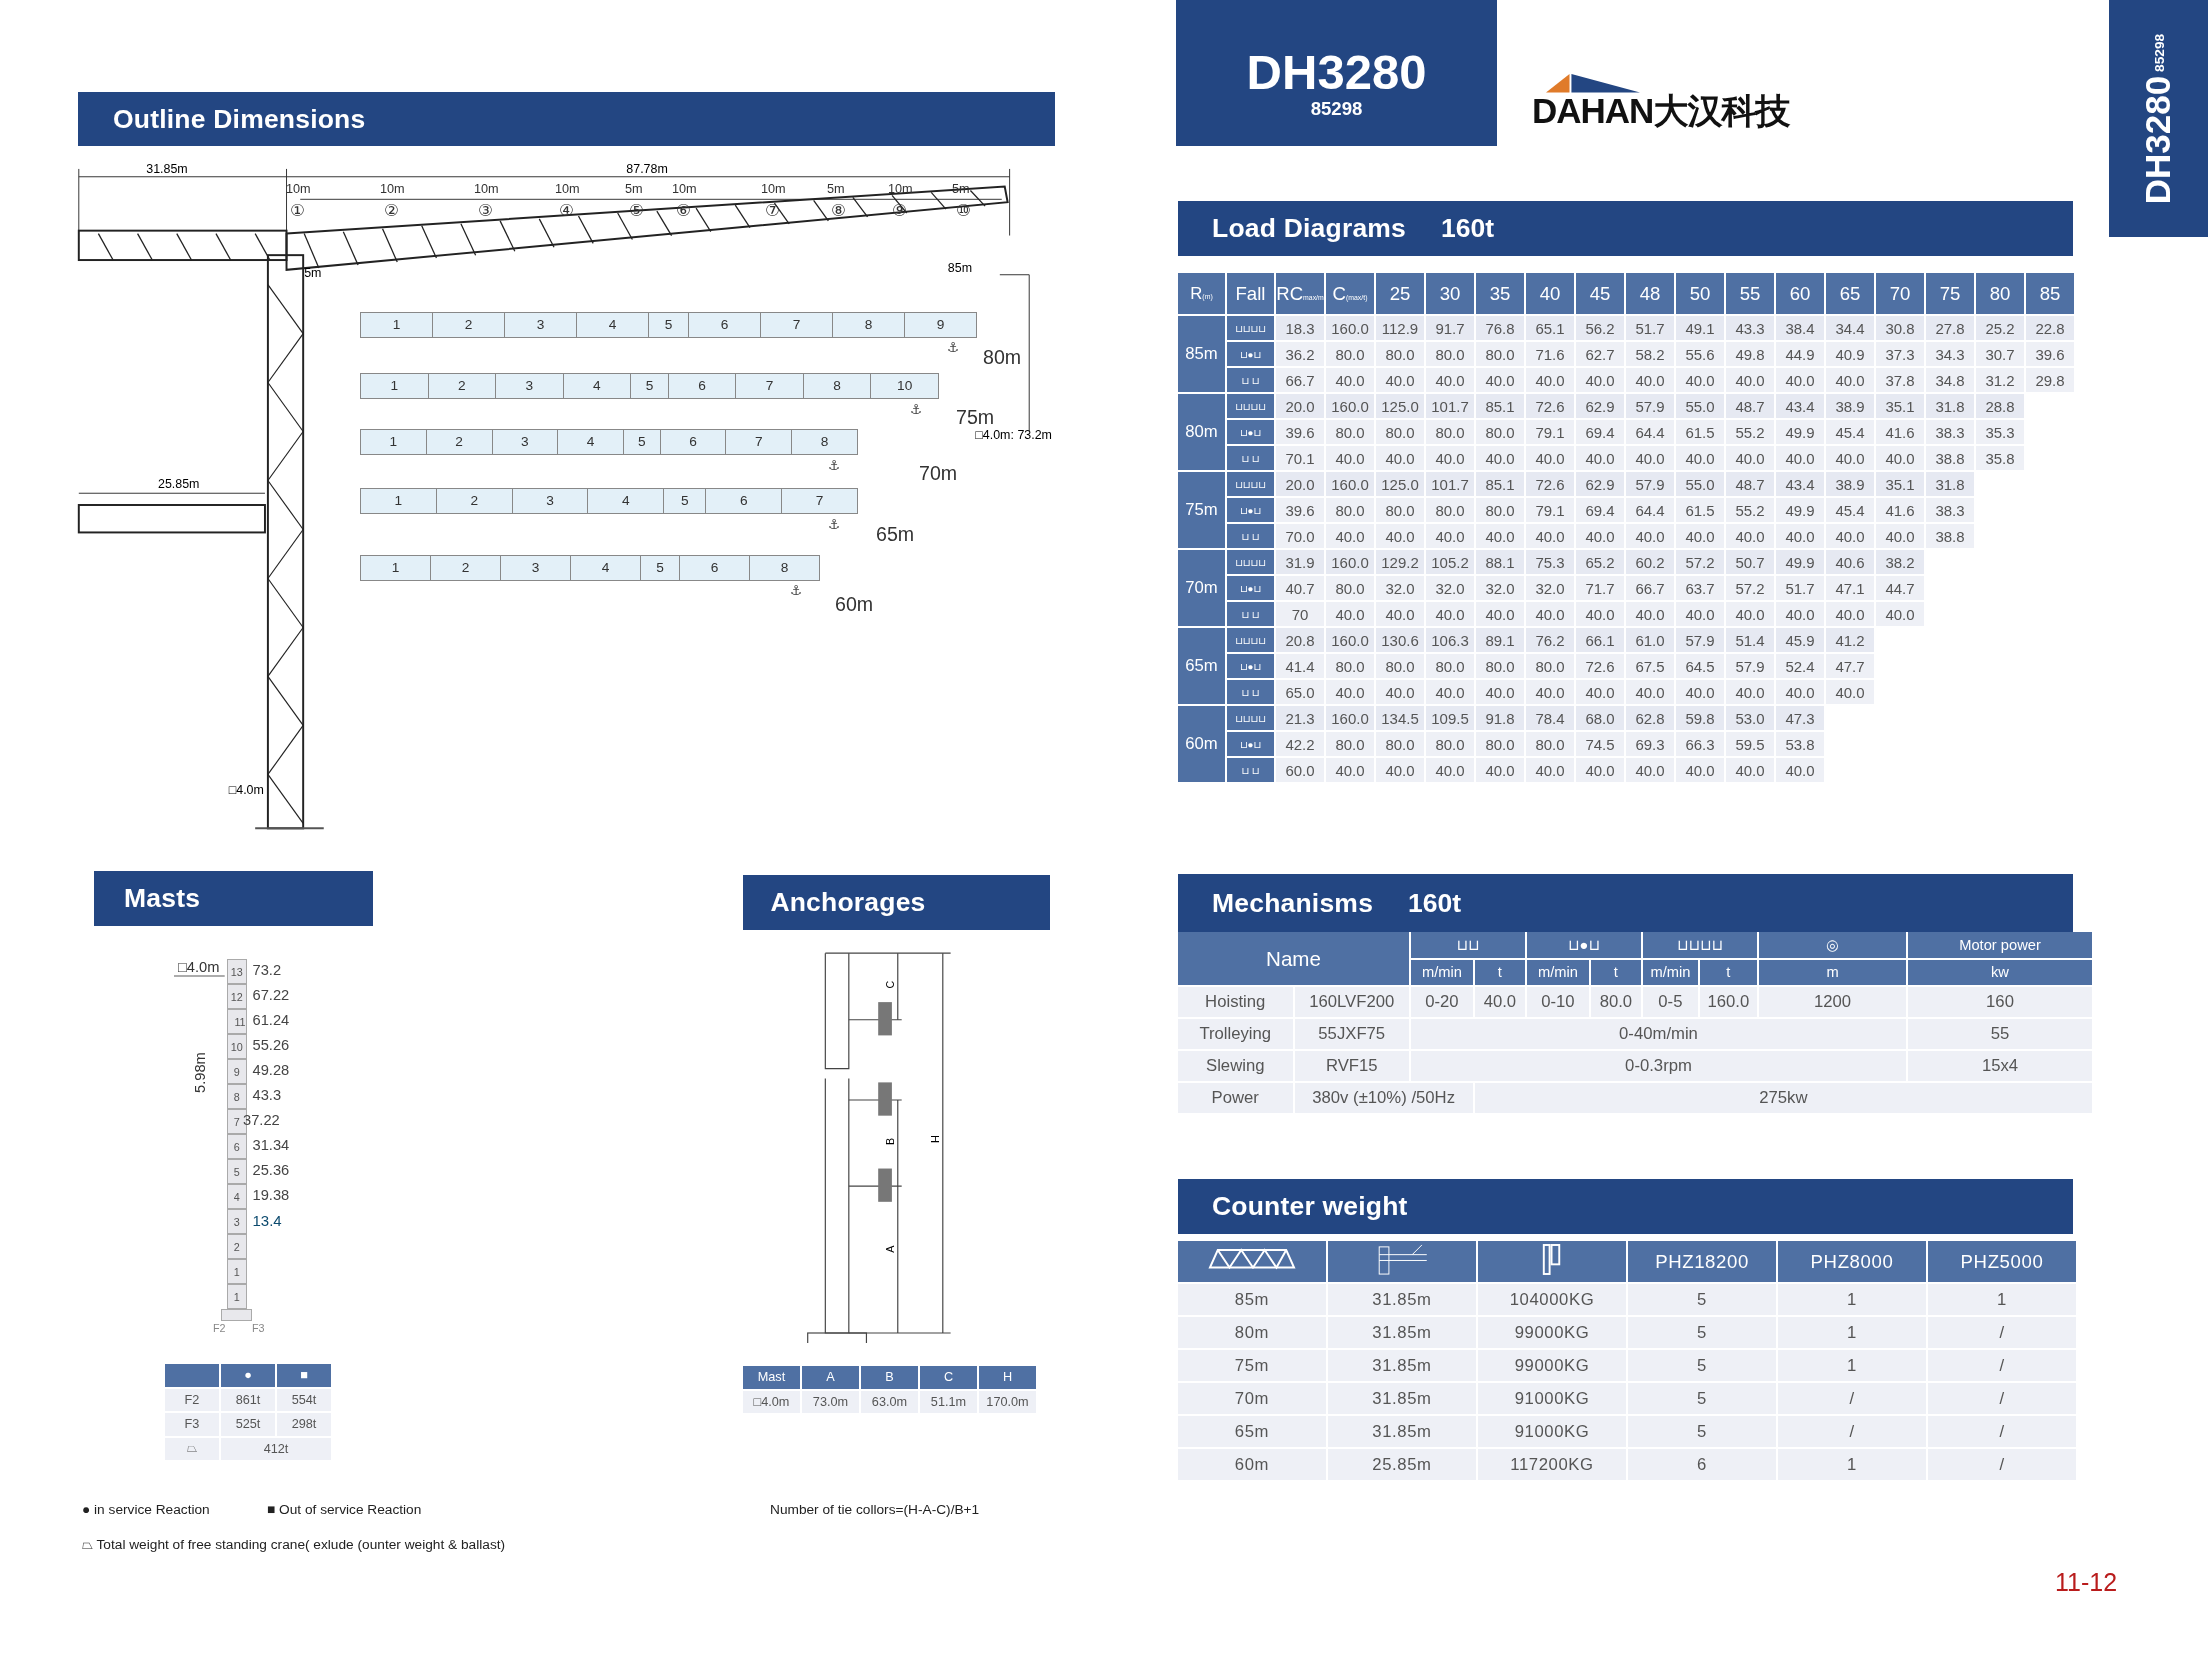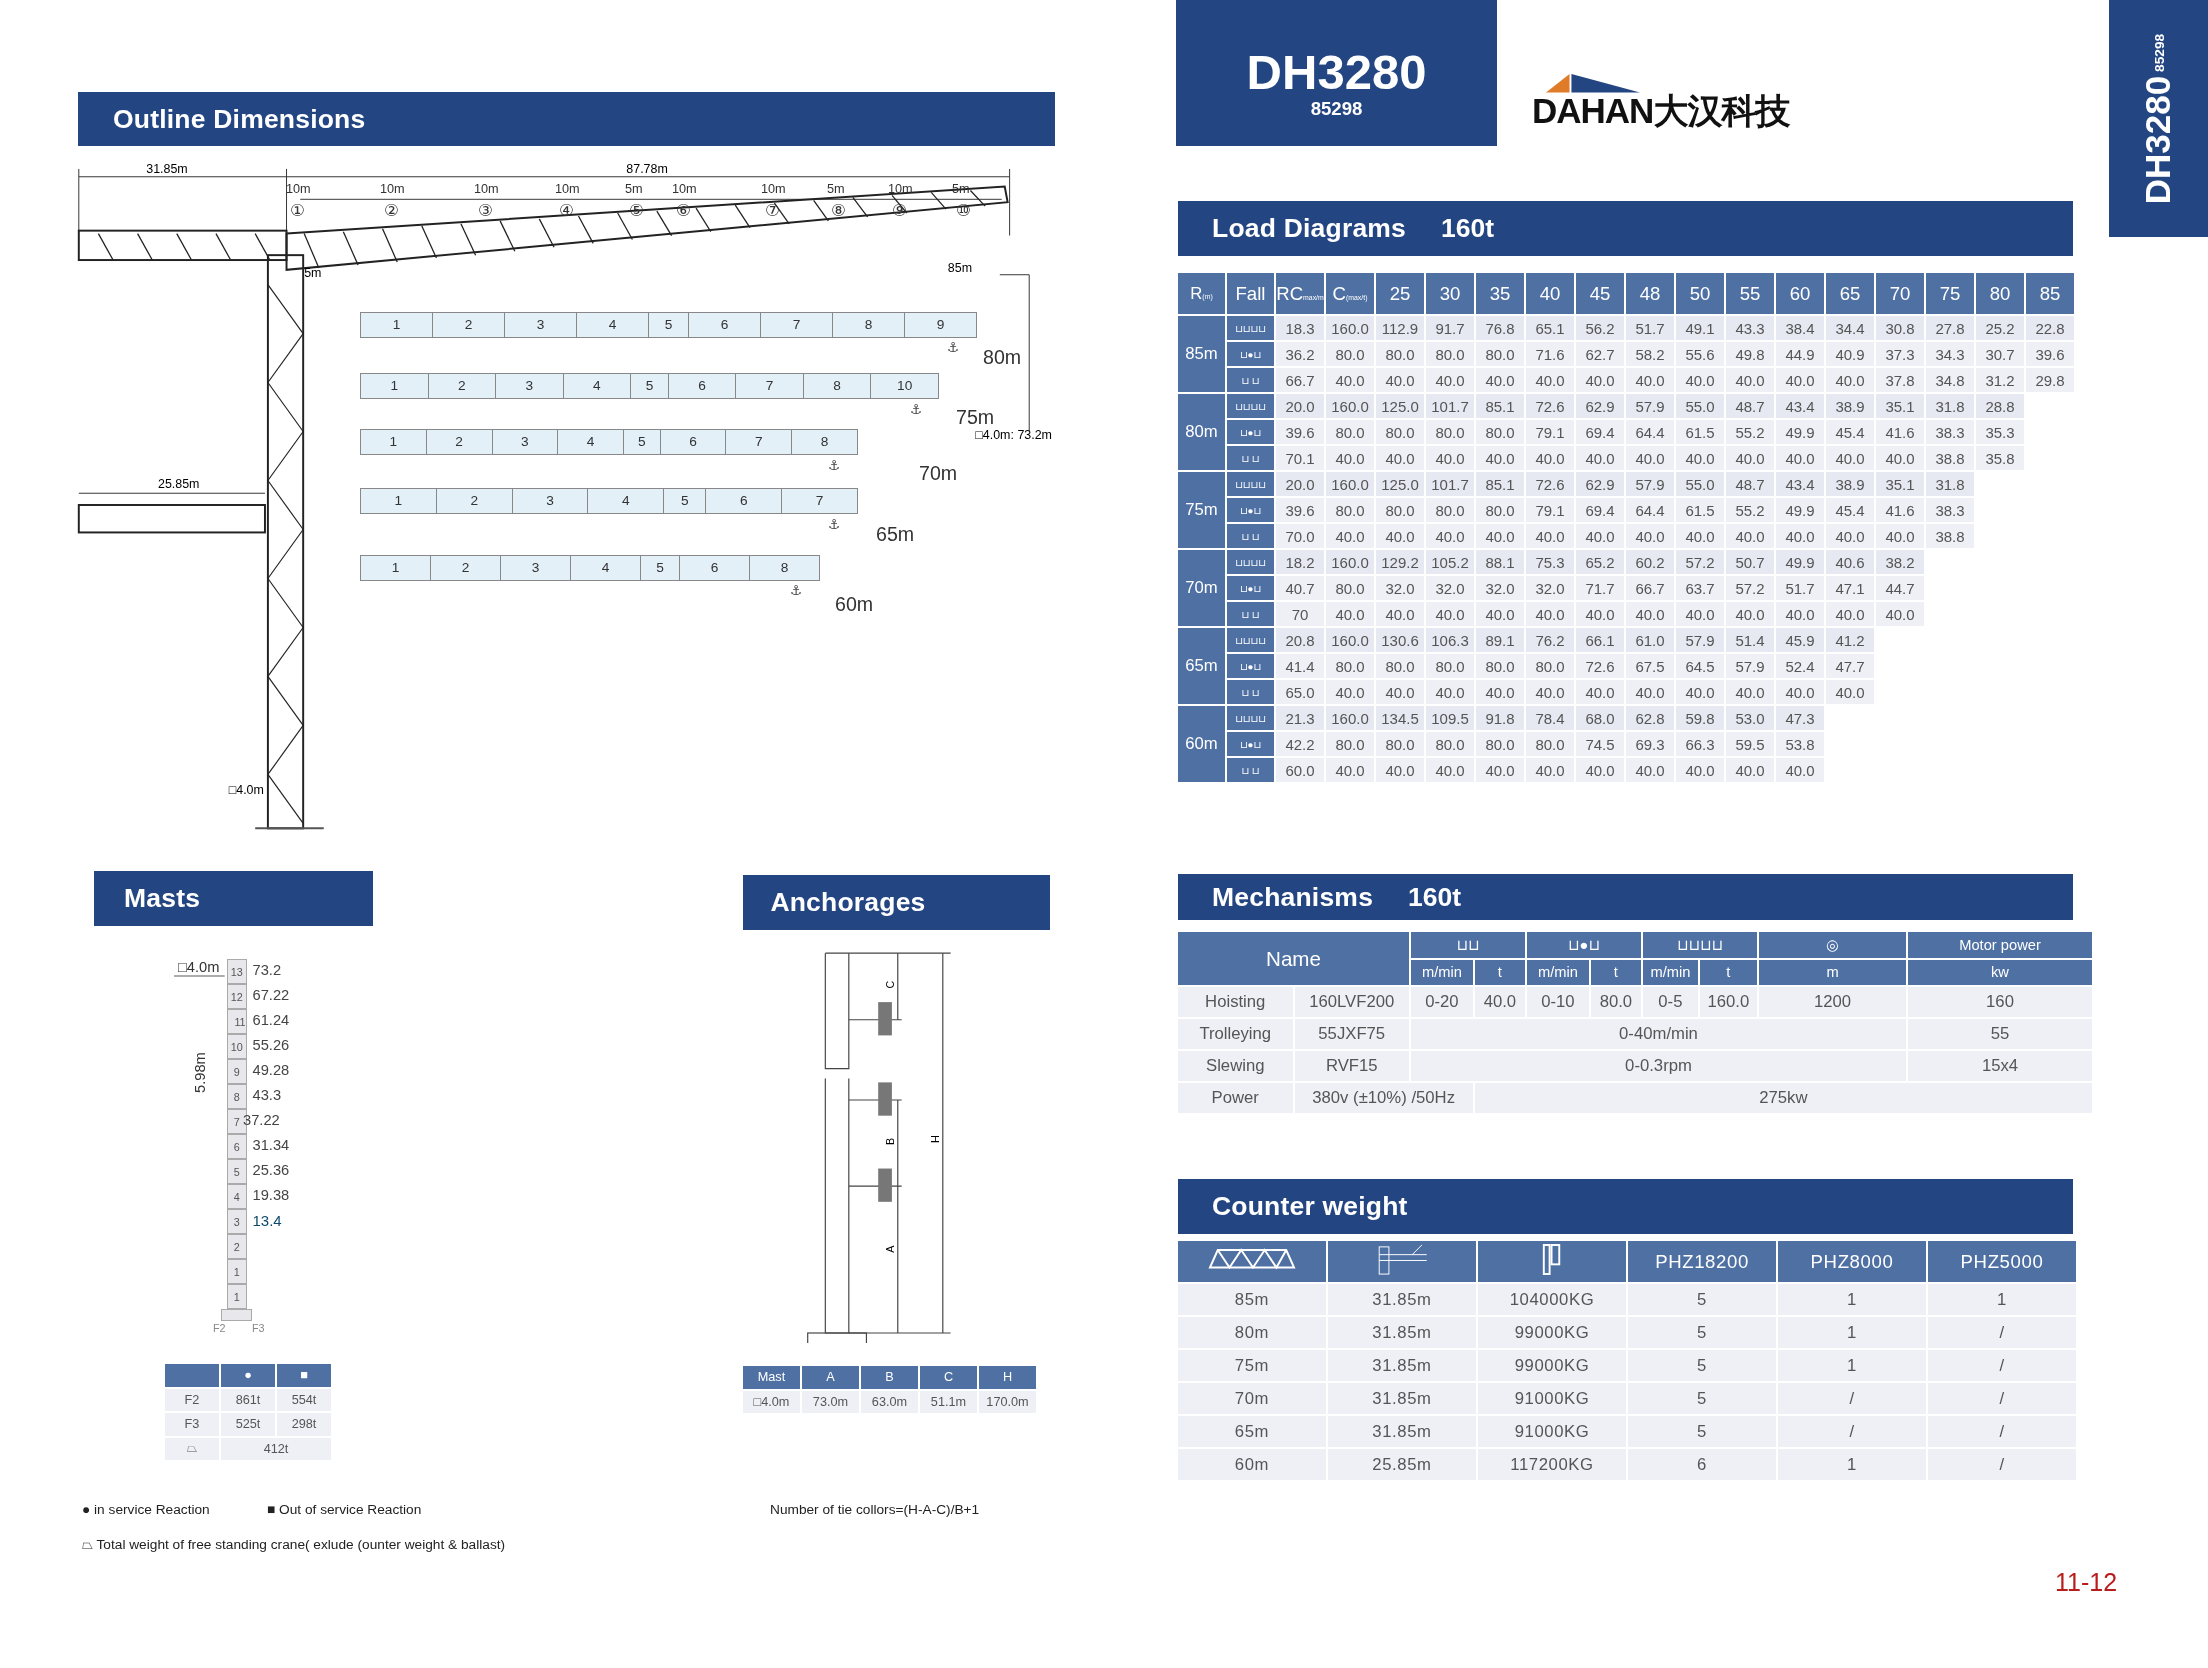--- a/index.html
+++ b/index.html
@@ -92,21 +92,21 @@
 <div class="banner" style="left:1178px;top:201px;width:895px;height:55px;padding-left:34px">
   <span class="t">Load Diagrams</span>
     <span class="sub">160t</span>
 </div>
 <div class="banner" style="left:94px;top:871px;width:279px;height:55px;padding-left:30px">
   <span class="t">Masts</span>
 </div>
 <div class="banner" style="left:743px;top:875px;width:307px;height:55px;padding-left:27.4px">
   <span class="t">Anchorages</span>
 </div>
-<div class="banner" style="left:1178px;top:874px;width:895px;height:46px;padding-left:34px">
+<div class="banner" style="left:1178px;top:874px;width:895px;height:58px;padding-left:34px">
   <span class="t">Mechanisms</span>
     <span class="sub">160t</span>
 </div>
 <div class="banner" style="left:1178px;top:1179px;width:895px;height:55px;padding-left:34px">
   <span class="t">Counter weight</span>
 </div>
 
 <svg class="abs" style="left:69px;top:147px" width="1019" height="716" viewBox="0 0 1040 730">
   <g stroke="#333" stroke-width="1" fill="none">
 
@@ -460,21 +460,21 @@
         <td class="cl">40.0</td>
         <td class="cl">40.0</td>
         <td class="cl">40.0</td>
         <td class="cl">38.8</td>
         <td class="empty"></td>
         <td class="empty"></td>
       </tr>
       <tr>
         <td rowspan="3" class="rcol">70m</td>
         <td class="fcol" style="color: rgb(255, 255, 255); font-size: 9.8px;">⊔⊔⊔⊔</td>
-        <td class="cl2">18.2</td>
+        <td class="cl2">31.9</td>
         <td class="cl2">160.0</td>
         <td class="cl2">129.2</td>
         <td class="cl2">105.2</td>
         <td class="cl2">88.1</td>
         <td class="cl2">75.3</td>
         <td class="cl2">65.2</td>
         <td class="cl2">60.2</td>
         <td class="cl2">57.2</td>
         <td class="cl2">50.7</td>
         <td class="cl2">49.9</td>

